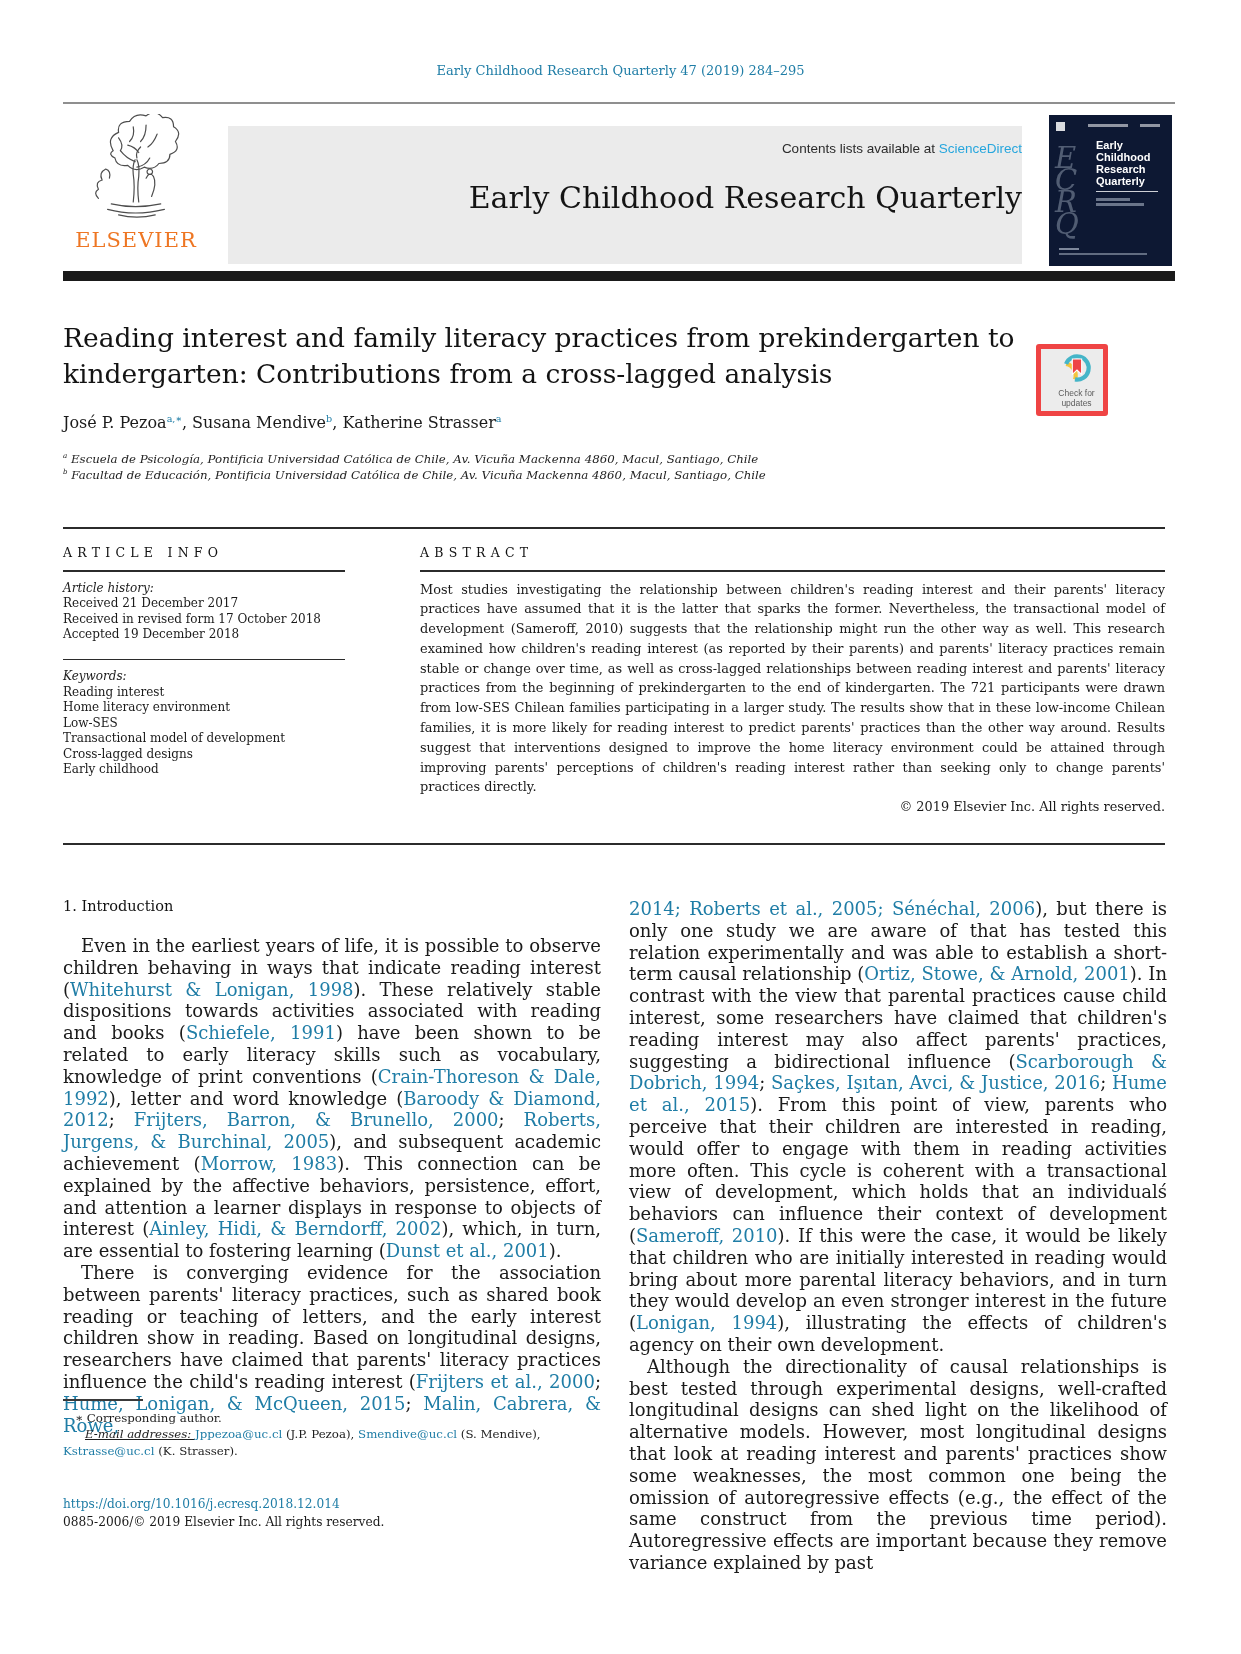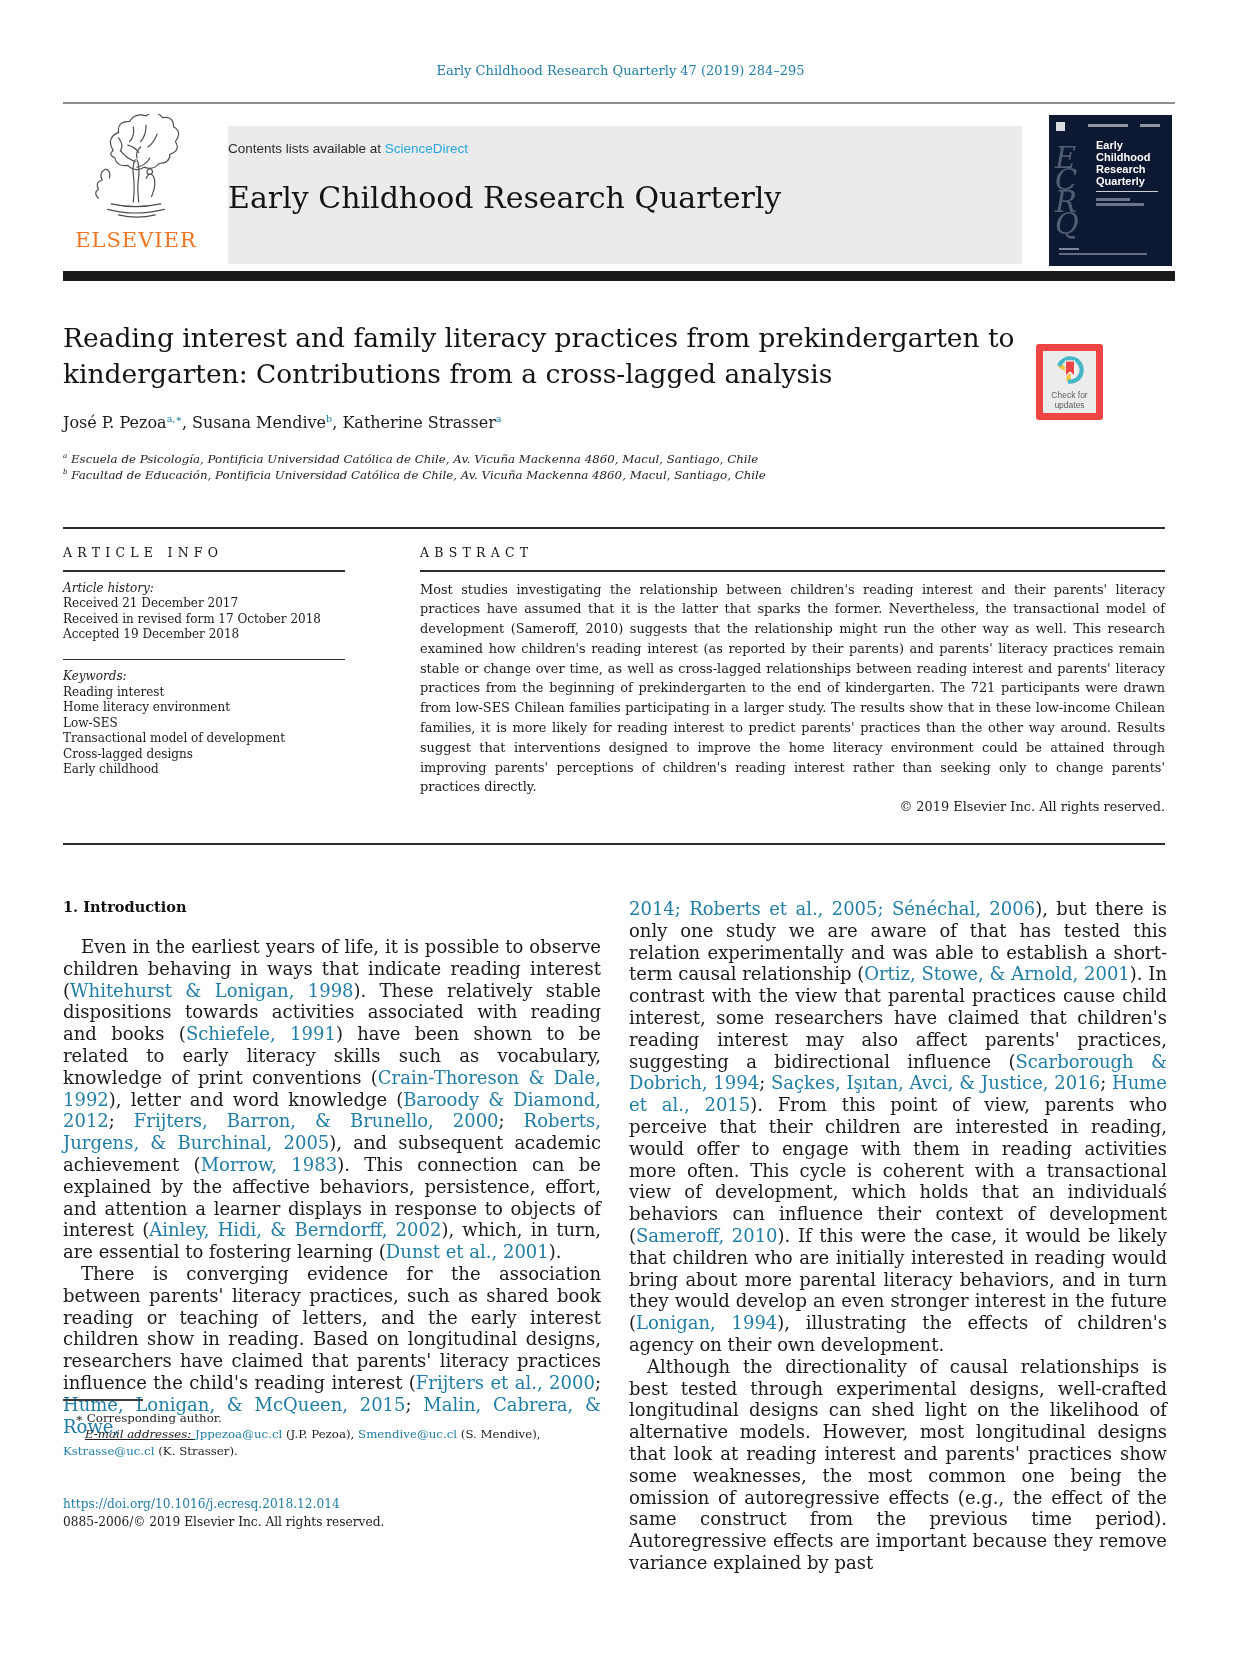--- a/index.html
+++ b/index.html
@@ -9,21 +9,21 @@
   
   .top-ref { position:absolute; top:63px; left:0; width:100%; text-align:center;
              font-size:13px; color:#1f7da6; }
   .top-rule { position:absolute; top:102px; left:63px; width:1112px; height:2px; background:#8f8f8f; }
 
   
   .elsevier { position:absolute; left:60px; top:114px; width:152px; height:150px; text-align:center; }
   .elsevier-label { color:#ee7623; font-size:21px; letter-spacing:1px; margin-top:0px; }
 
   .banner { position:absolute; left:228px; top:126px; width:794px; height:138px;
-            background:#ebebeb; text-align:left; }
+            background:#ebebeb; text-align:right; }
   .contents-line { margin-top:15px; font-family:"Liberation Sans", sans-serif;
                    font-size:13.5px; color:#2b2b2b; }
   .sciencedirect { color:#27a6dd; cursor:pointer; }
   .banner-title { margin-top:24px; font-size:30px; color:#141414; }
 
   .cover { position:absolute; left:1049px; top:115px; width:123px; height:151px;
            background:#0d1833; cursor:pointer; }
   .cover-topbar { position:absolute; top:7px; left:7px; right:6px; height:10px; }
   .cover-logo-sq { position:absolute; top:0; left:0; width:9px; height:9px; background:rgba(255,255,255,.85); }
   .cover-topline1 { position:absolute; top:2px; left:32px; width:40px; height:3px; background:rgba(255,255,255,.55); }
@@ -39,22 +39,22 @@
   .cover-bot2 { position:absolute; bottom:11px; left:10px; width:88px; height:2.5px; background:rgba(200,210,225,.45); }
   .cover-monogram { position:absolute; top:32px; left:6px; font-style:italic; font-size:29px;
                     line-height:22px; color:rgba(150,162,180,.5); white-space:pre-line; }
 
   .black-bar { position:absolute; top:271px; left:63px; width:1112px; height:10px; background:#1a1a1a; }
 
   
   .article-title { position:absolute; top:320px; left:63px; width:1005px; margin:0;
                    font-size:26.5px; line-height:35.5px; font-weight:normal; color:#131313; }
   .check-updates { position:absolute; left:1036px; top:344px; width:53px; height:62px;
-                   background:#ececec; border:7px solid #ef4444; border-radius:3px;
-                   text-align:center; cursor:pointer; }
+                   background:#ececec; border:5px solid #ef4444; border-radius:3px;
+                   text-align:center; cursor:pointer;padding-left:9px; }
   .cfu-text { font-family:"Liberation Sans", sans-serif; font-size:8.5px; line-height:9.5px; color:#5c5c5c; }
 
   .authors { position:absolute; top:413px; left:63px; font-size:16px; color:#1b1b1b; }
   sup { font-size:60%; line-height:0; vertical-align:super; }
   .sup-teal { color:#1f7da6; }
   .affiliations { position:absolute; top:451px; left:63px; font-size:11.8px;
                   font-style:italic; line-height:16px; color:#222; }
 
   
   .front-rule { position:absolute; top:527px; left:63px; width:1102px; height:2px; background:#2b2b2b; }
@@ -69,21 +69,21 @@
   .lbl-italic { font-style:italic; font-size:12px; line-height:15.5px; }
   .info-line { font-size:12px; line-height:15.5px; }
   .abstract-text { margin:8px 0 0 0; font-size:12.9px; line-height:19.8px; text-align:justify; }
   .abs-copyright { text-align:right; font-size:12.9px; line-height:19.8px; }
 
   .section-rule { position:absolute; top:843px; left:63px; width:1102px; height:2px; background:#2b2b2b; }
 
   
   .col-left  { position:absolute; top:898px; left:63px;  width:538px; }
   .col-right { position:absolute; top:898px; left:629px; width:538px; }
-  .intro-heading { font-size:14.5px; font-weight:bold; margin:0 0 21px 0; color:#111; }
+  .intro-heading { font-size:14.5px; font-weight:normal; margin:0 0 21px 0; color:#111; }
   .body-p { margin:0; font-size:18px; line-height:21.8px; text-align:justify; }
   .indent { text-indent:18px; }
   .link { color:#1f7da6; }
   .it { font-style:italic;text-decoration:underline; }
 
   
   .footnote { position:absolute; top:1399px; left:63px; width:538px; font-size:11.8px;
               line-height:16.5px; color:#1d1d1d; }
   .fn-rule { width:80px; height:1.5px; background:#3a3a3a; margin-bottom:9px; }
   .fn-line1 { padding-left:12px; }

